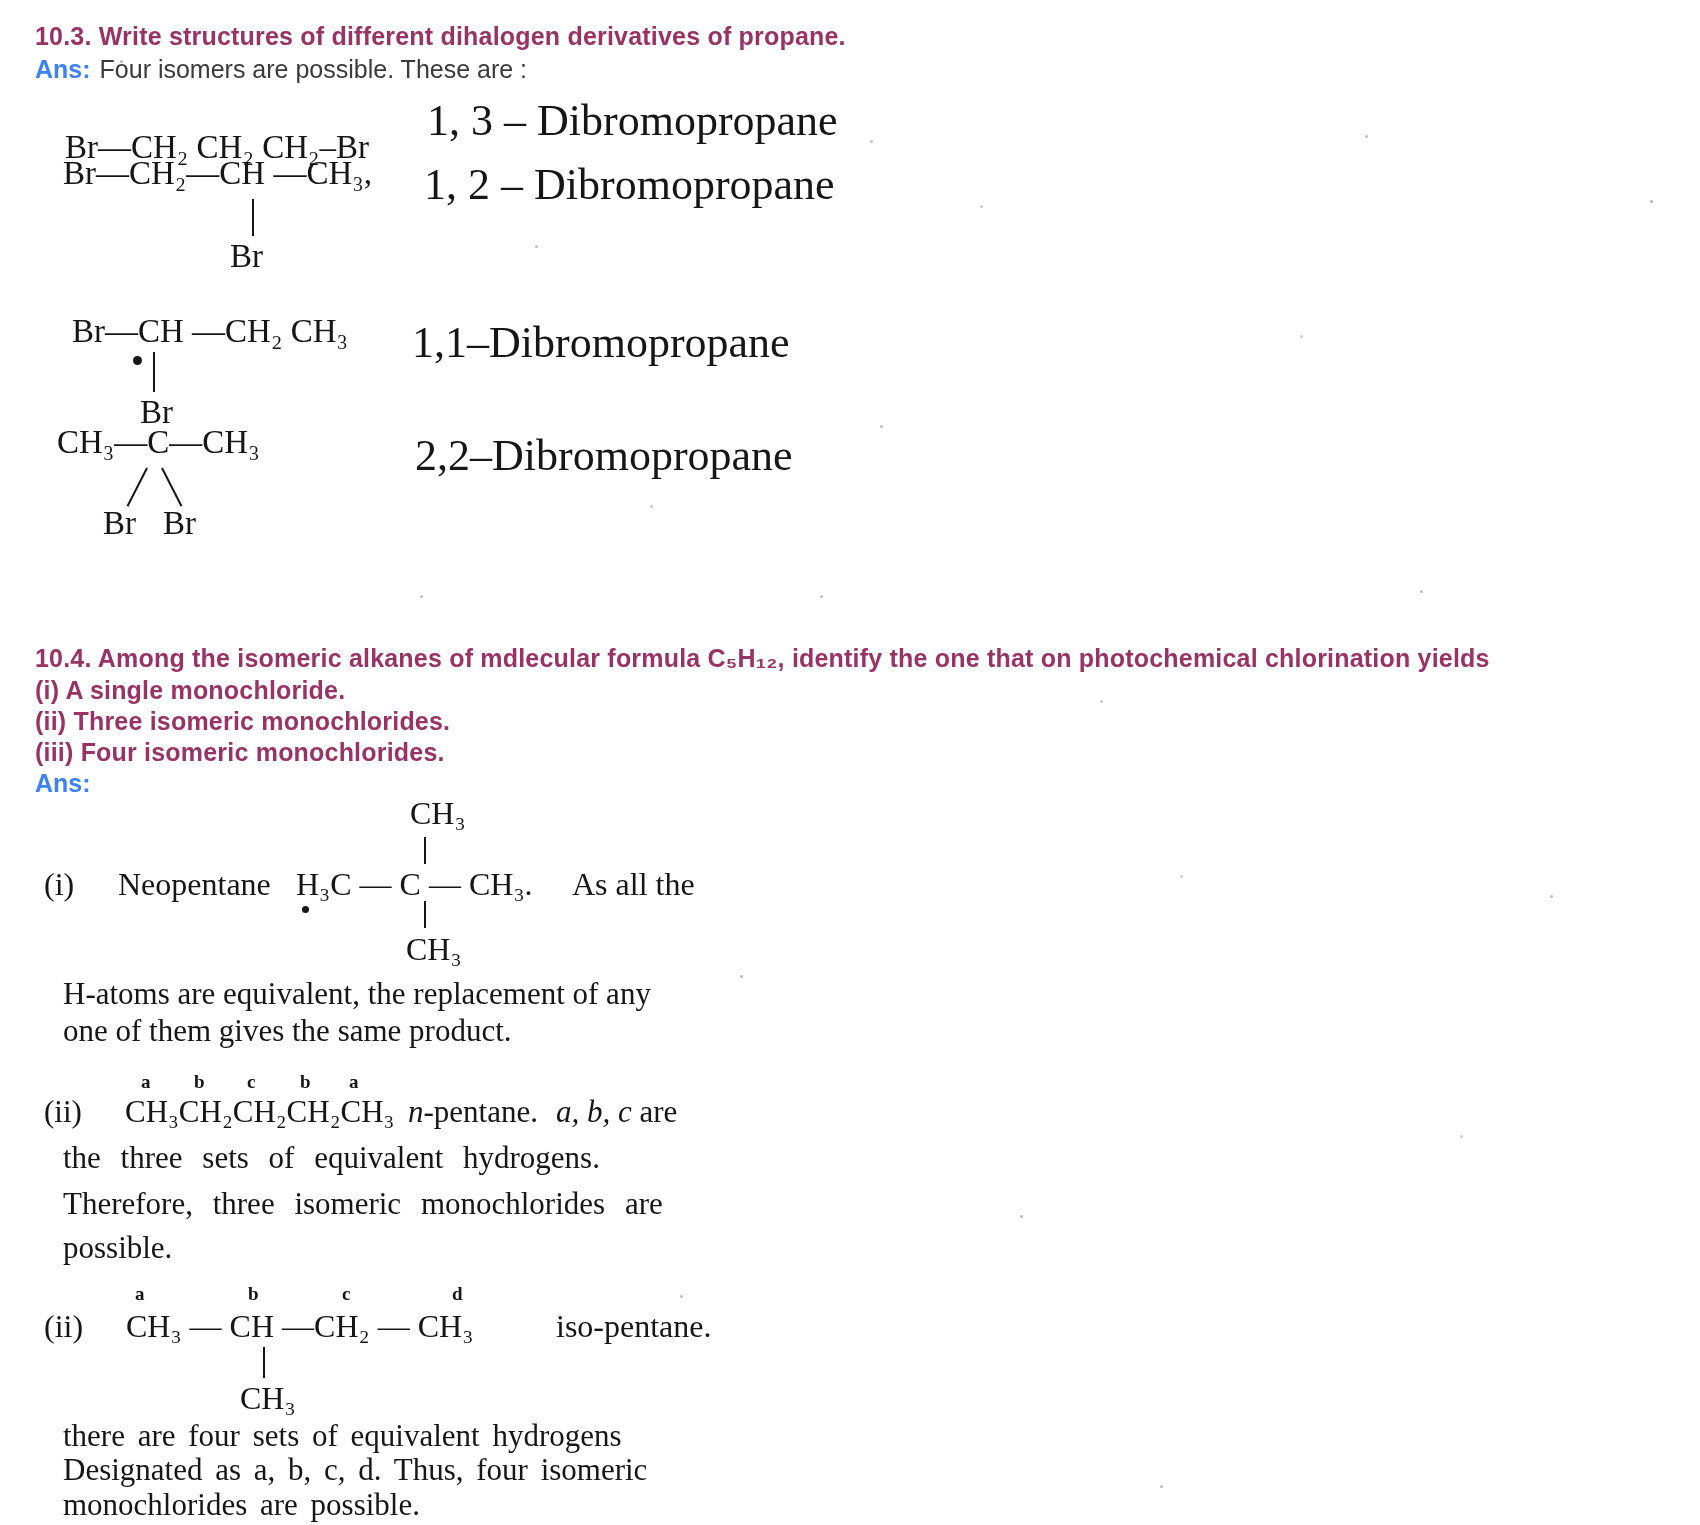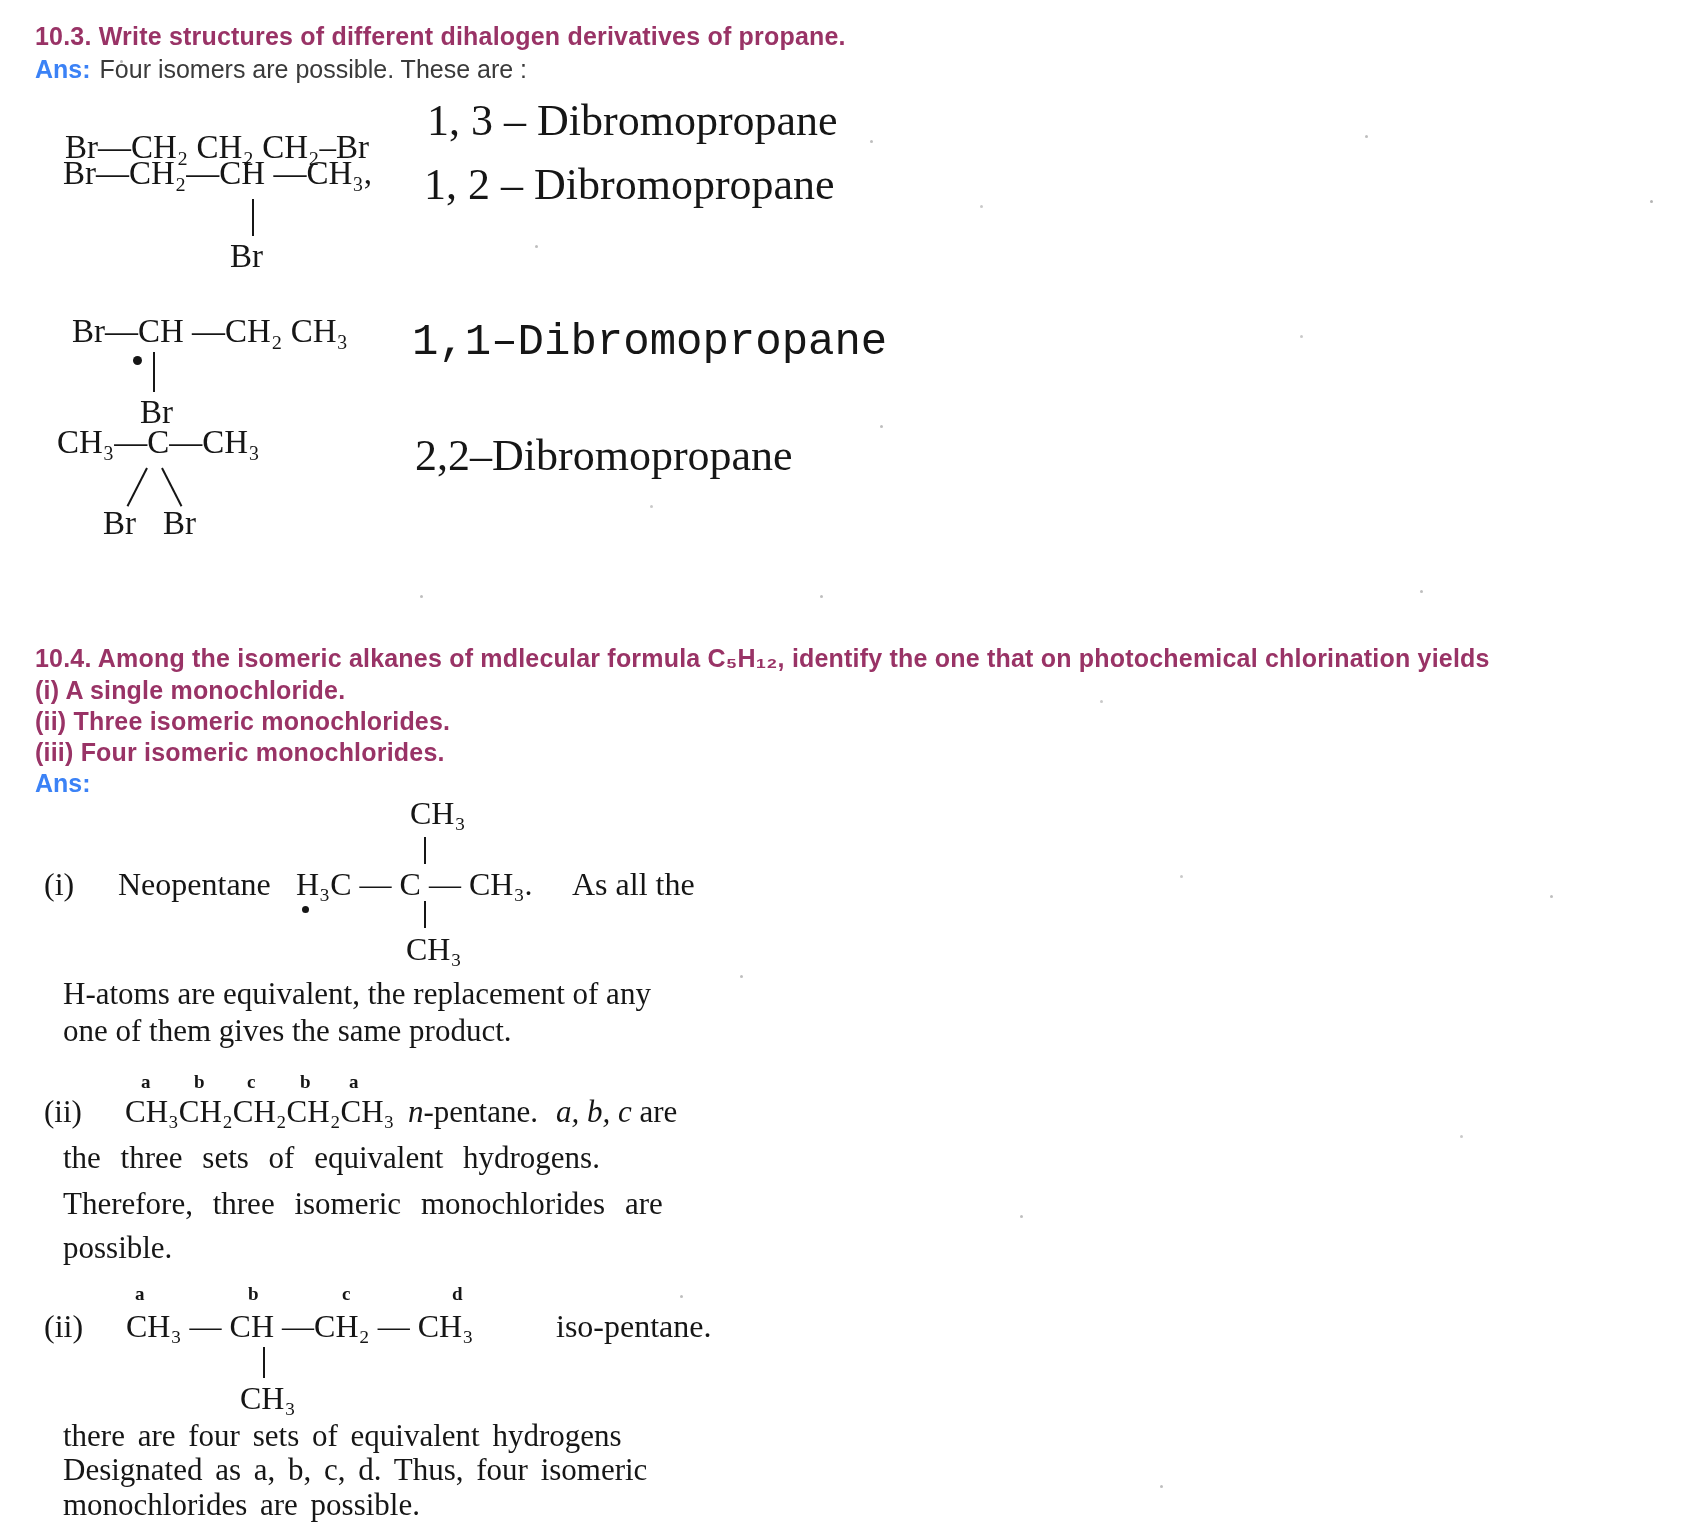--- a/index.html
+++ b/index.html
@@ -57,21 +57,21 @@
 
   <div>
     <span class="abs scan formula33" style="left:63px; top:155px;">Br—CH₂—CH —CH₃,</span>
     <span class="abs scan sname" style="left:424px; top:159px;">1, 2 – Dibromopropane</span>
     <div class="abs bond-v" style="left:252px; top:199px; height:37px;"></div>
     <span class="abs scan formula33" style="left:230px; top:238px;">Br</span>
   </div>
 
   <div>
     <span class="abs scan formula33" style="left:72px; top:313px;">Br—CH —CH₂ CH₃</span>
-    <span class="abs scan sname" style="left:412px; top:317px;font-family:Liberation Mono, monospace;">1,1–Dibromopropane</span>
+    <span class="abs scan sname" style="left:412px; top:317px;">1,1–Dibromopropane</span>
     <div class="abs dot" style="left:133px; top:356px; width:9px; height:9px;"></div>
     <div class="abs bond-v" style="left:153px; top:352px; height:40px;"></div>
     <span class="abs scan formula33" style="left:140px; top:394px;">Br</span>
   </div>
 
   <div>
     <span class="abs scan formula33" style="left:57px; top:424px;">CH₃—C—CH₃</span>
     <span class="abs scan sname" style="left:415px; top:430px;">2,2–Dibromopropane</span>
     <div class="abs bond-d" style="left:146px; top:468px; height:43px; transform:rotate(27deg);"></div>
     <div class="abs bond-d" style="left:161px; top:468px; height:43px; transform:rotate(-27deg);"></div>

